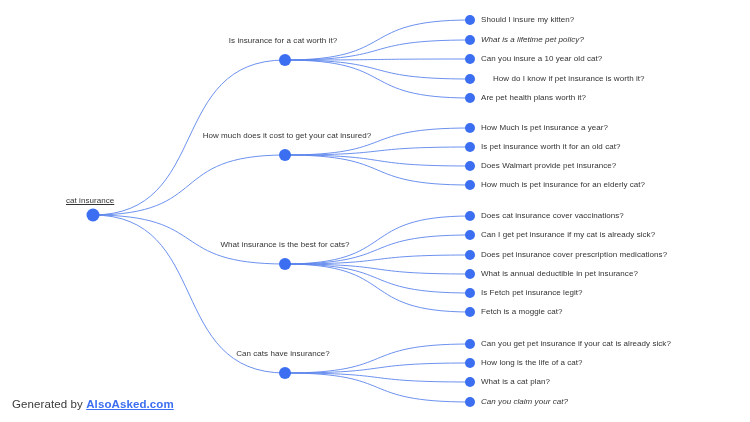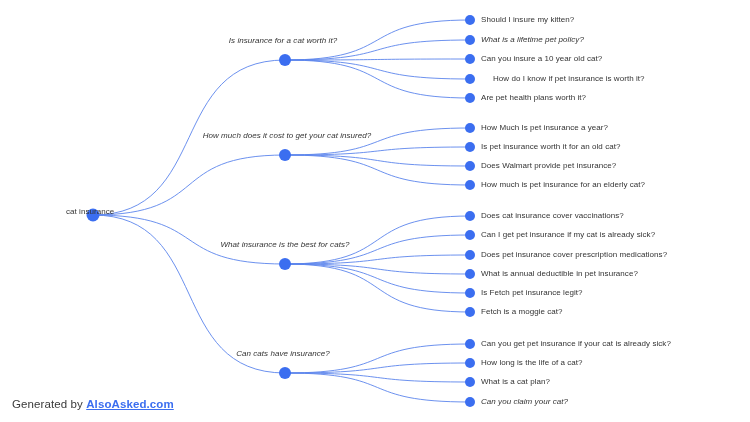--- a/index.html
+++ b/index.html
@@ -40,21 +40,20 @@
     position: absolute;
     color: #333333;
     font-size: 8px;
     line-height: 10px;
     white-space: nowrap;
     letter-spacing: 0.05px;
     font-weight: 400;
   }
   .label-center {
     transform: translate(-50%, -100%);
-    font-style: italic;
   }
   .label-left {
     transform: translate(0, -50%);
     text-align: center;
   }
   #footer {
     position: absolute;
     left: 12px;
     bottom: 12px;
     font-size: 11.5px;
@@ -91,21 +90,21 @@
       <path d="M 285 264 C 399.7 264, 355.3 274, 470 274" fill="none" stroke="#5b84ec" stroke-width="0.9" stroke-linecap="round"></path>
       <path d="M 285 264 C 399.7 264, 355.3 293, 470 293" fill="none" stroke="#5b84ec" stroke-width="0.9" stroke-linecap="round"></path>
       <path d="M 285 264 C 399.7 264, 355.3 312, 470 312" fill="none" stroke="#5b84ec" stroke-width="0.9" stroke-linecap="round"></path>
       <path d="M 285 373 C 399.7 373, 355.3 344, 470 344" fill="none" stroke="#5b84ec" stroke-width="0.9" stroke-linecap="round"></path>
       <path d="M 285 373 C 399.7 373, 355.3 363, 470 363" fill="none" stroke="#5b84ec" stroke-width="0.9" stroke-linecap="round"></path>
       <path d="M 285 373 C 399.7 373, 355.3 382, 470 382" fill="none" stroke="#5b84ec" stroke-width="0.9" stroke-linecap="round"></path>
       <path d="M 285 373 C 399.7 373, 355.3 402, 470 402" fill="none" stroke="#5b84ec" stroke-width="0.9" stroke-linecap="round"></path>
     </svg>
   <div id="nodes">
       <div class="node" style="left: 93px; top: 215px; width: 13px; height: 13px; background: rgb(59, 110, 240);"></div>
-      <div class="node-label label-left" style="left: 66px; top: 212px;">cat insurance</div>
+      <div class="node-label label-left" style="left: 66px; top: 201px; text-decoration: underline;">cat insurance</div>
       <div class="node" style="left: 285px; top: 60px; width: 12px; height: 12px; background: rgb(59, 110, 240);"></div>
       <div class="node-label label-center" style="left: 283px; top: 46px;">Is insurance for a cat worth it?</div>
       <div class="node" style="left: 470px; top: 20px; width: 10px; height: 10px; background: rgb(59, 110, 240);"></div>
       <div class="node-label label-left" style="left: 481px; top: 20px;">Should I insure my kitten?</div>
       <div class="node" style="left: 470px; top: 40px; width: 10px; height: 10px; background: rgb(59, 110, 240);"></div>
       <div class="node-label label-left" style="left: 481px; top: 40px; font-style: italic;">What is a lifetime pet policy?</div>
       <div class="node" style="left: 470px; top: 59px; width: 10px; height: 10px; background: rgb(59, 110, 240);"></div>
       <div class="node-label label-left" style="left: 481px; top: 59px;">Can you insure a 10 year old cat?</div>
       <div class="node" style="left: 470px; top: 79px; width: 10px; height: 10px; background: rgb(59, 110, 240);"></div>
       <div class="node-label label-left" style="left: 481px; top: 79px; padding-left: 12px;">How do I know if pet insurance is worth it?</div>

